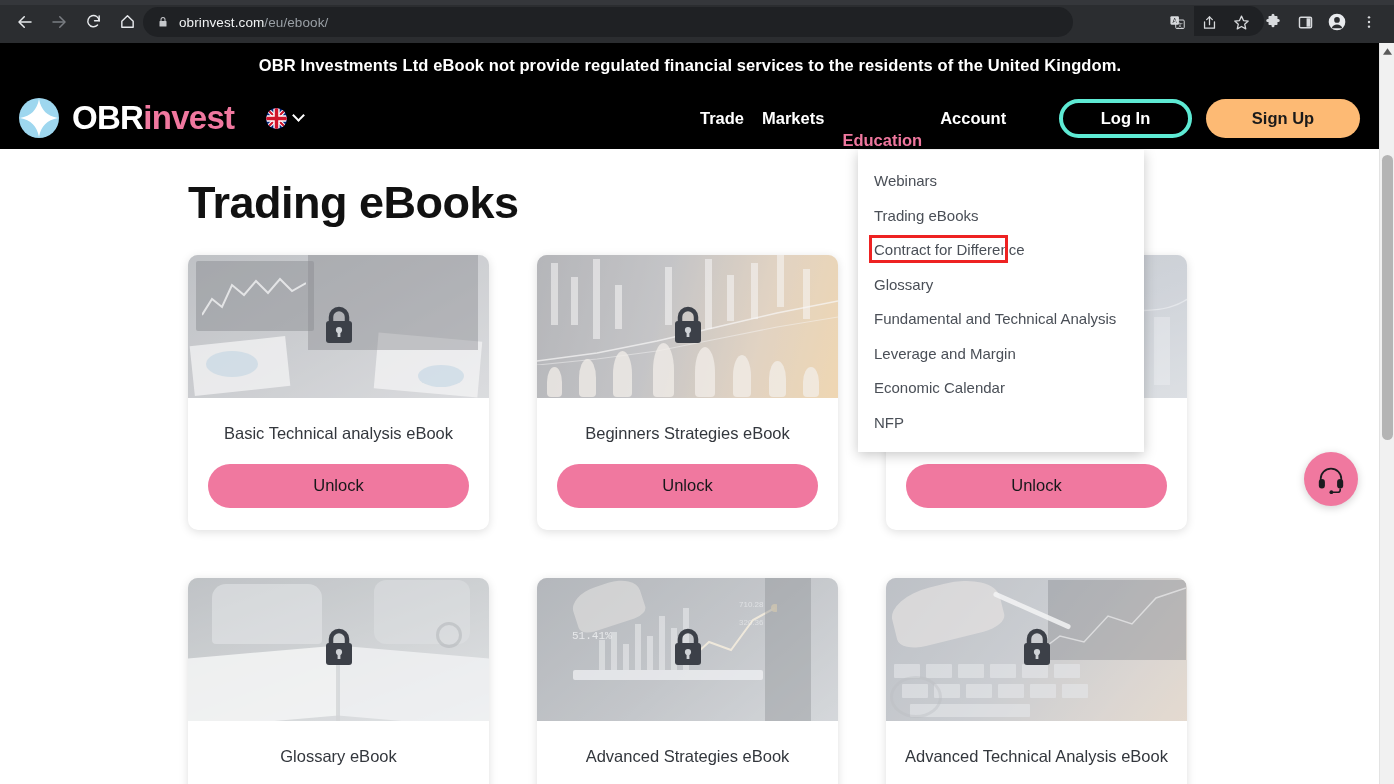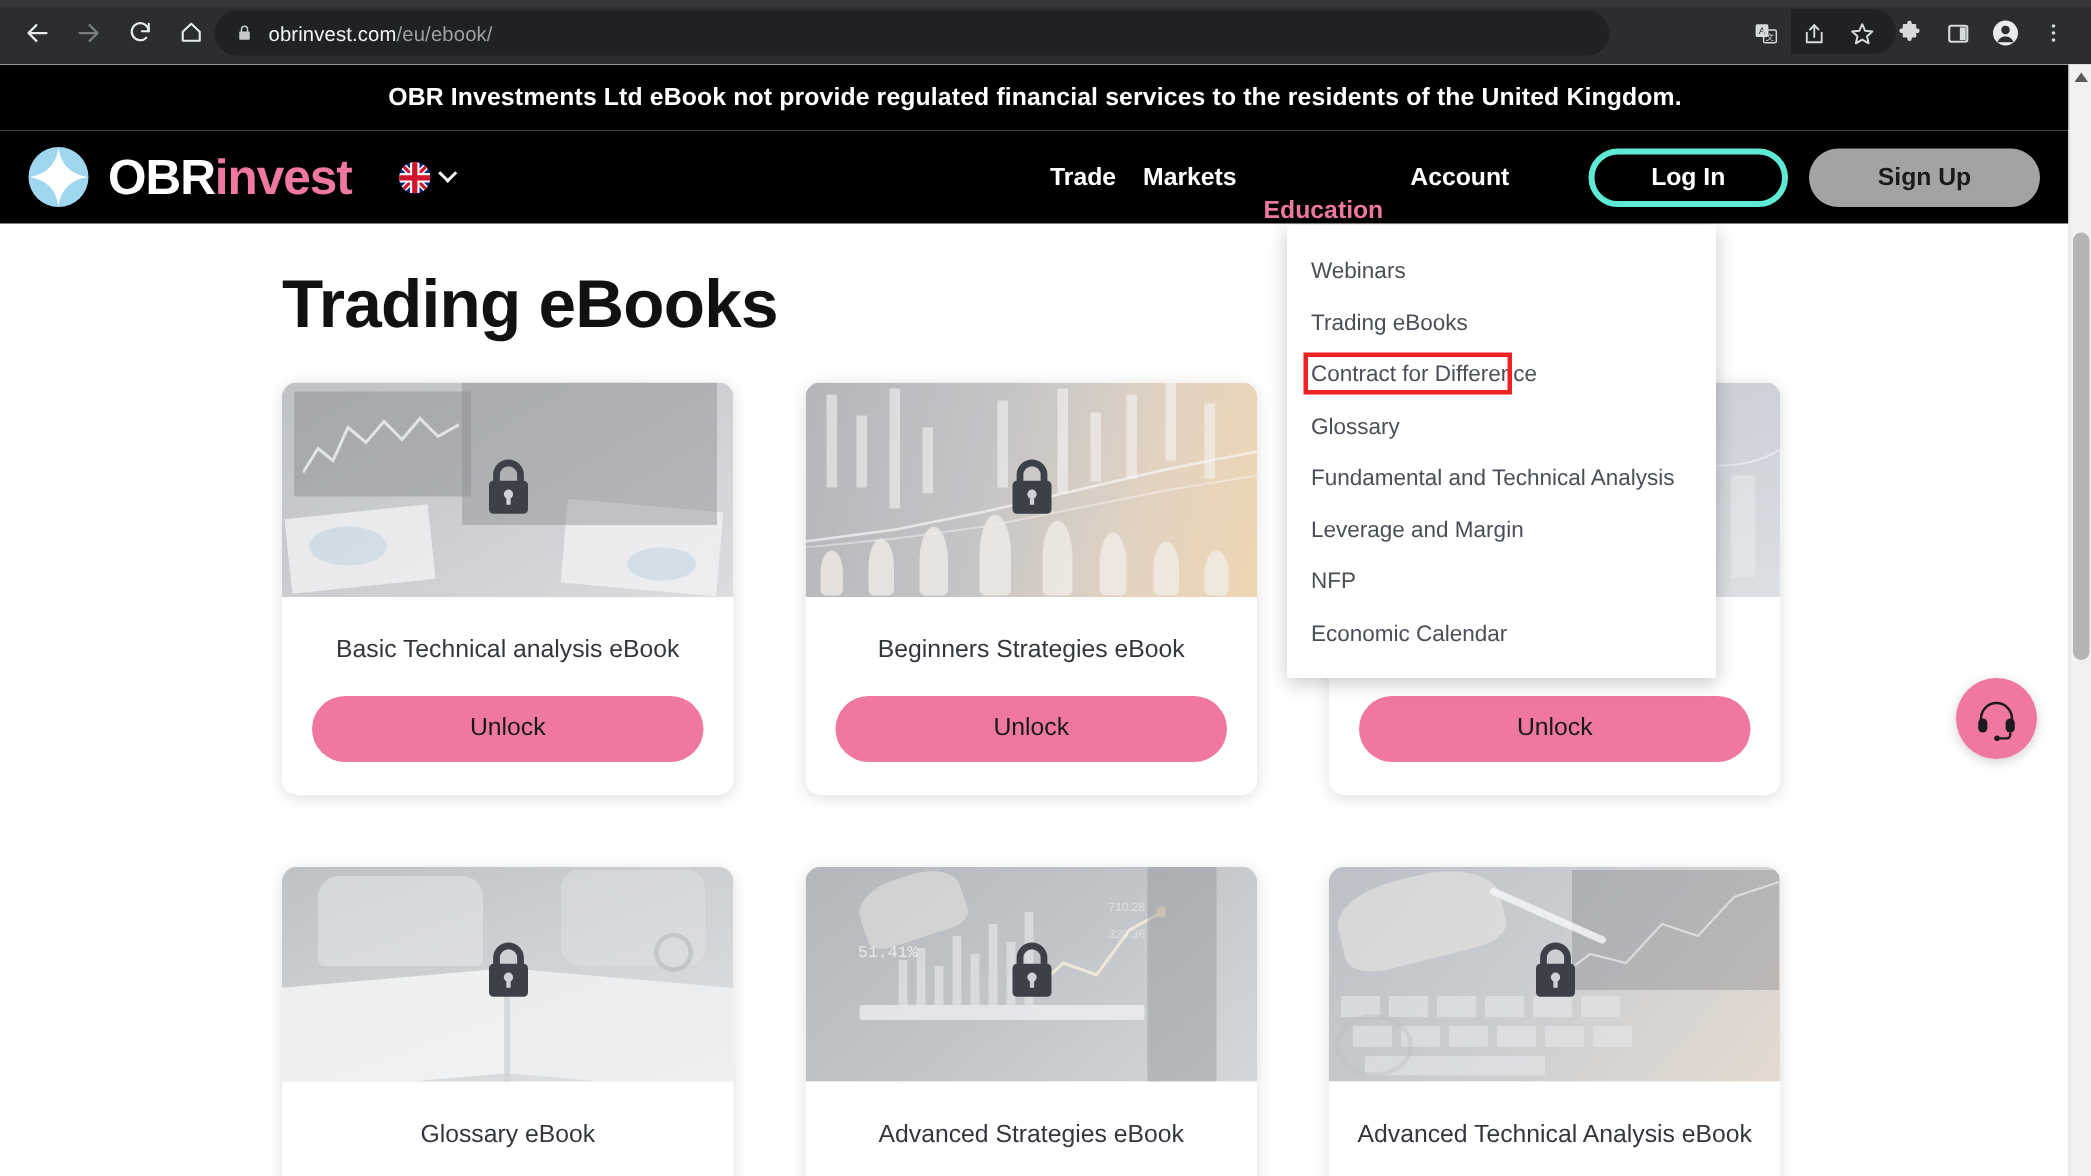--- a/index.html
+++ b/index.html
@@ -119,21 +119,21 @@
     display: flex; align-items: center; gap: 14px;
   }
   .btn-login {
     width: 133px; height: 39px; border-radius: 22px;
     border: 4px solid #5eead4; background: transparent;
     color: #fff; font-size: 16.5px; font-weight: bold;
     cursor: pointer; font-family: inherit;
   }
   .btn-signup {
     width: 154px; height: 39px; border-radius: 22px;
-    border: none; background: #a3a3a3; color: #1a1a1a;
+    border: none; background: #fdba74; color: #1a1a1a;
     font-size: 16.5px; font-weight: bold;
     cursor: pointer; font-family: inherit;
   }
 
   
   .content { position: relative; width: 1380px; background: #fff; }
   .page-title {
     font-size: 45px; font-weight: bold; color: #111;
     letter-spacing: -.5px;
     margin: 28px 0 0 188px;
@@ -584,22 +584,22 @@
     </div>
   </div>
 
   <div class="dropdown">
     <div class="dd-item">Webinars</div>
     <div class="dd-item highlight">Trading eBooks</div>
     <div class="dd-item">Contract for Difference</div>
     <div class="dd-item">Glossary</div>
     <div class="dd-item">Fundamental and Technical Analysis</div>
     <div class="dd-item">Leverage and Margin</div>
+    <div class="dd-item">Economic Calendar</div>
     <div class="dd-item">NFP</div>
-    <div class="dd-item">Economic Calendar</div>
   </div>
   <div class="dd-box"></div>
 
   <div class="support-fab">
     <svg width="30" height="30" viewBox="0 0 32 32">
       <path d="M5 19v-3a11 11 0 0 1 22 0v3" fill="none" stroke="#1b1b1f" stroke-width="1.8"></path>
       <rect x="3" y="16" width="6.5" height="10" rx="3.2" fill="#1b1b1f"></rect>
       <rect x="22.5" y="16" width="6.5" height="10" rx="3.2" fill="#1b1b1f"></rect>
       <path d="M25.8 26v1.6a2.5 2.5 0 0 1-2.5 2.5H18" fill="none" stroke="#1b1b1f" stroke-width="1.7"></path>
       <circle cx="16.4" cy="30.1" r="2" fill="#1b1b1f"></circle>

